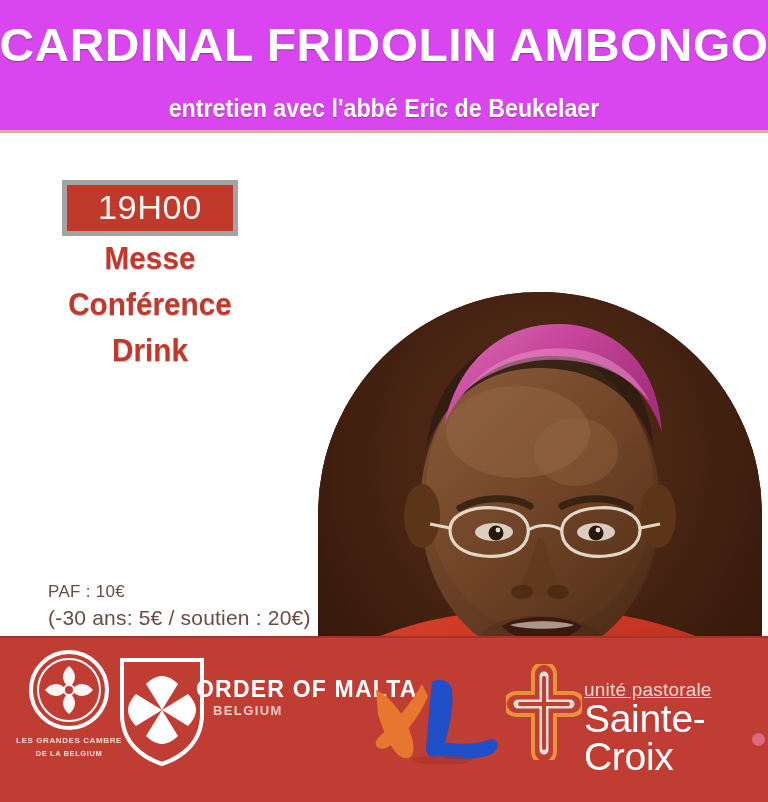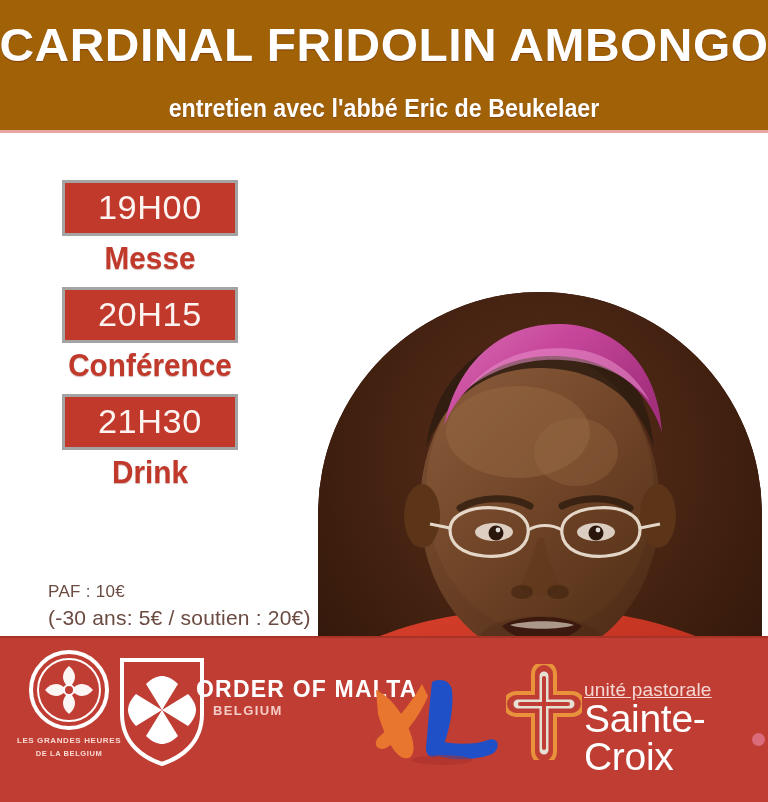--- a/index.html
+++ b/index.html
@@ -22,21 +22,21 @@
     background: #ffffff;
     overflow: hidden;
   }
 
   
   .header-band {
     position: absolute;
     left: 0; top: 0;
     width: 768px;
     height: 133px;
-    background: #a16207;
+    background: #d946ef;
     overflow: hidden;
   }
   .header-band::after {
     content: "";
     position: absolute;
     left: 0; bottom: 0;
     width: 100%;
     height: 3px;
     background: #e8a79f;
   }
@@ -84,21 +84,21 @@
     left: 40px;
     top: 44px;
     width: 240px;
   }
   .sched-item { margin-bottom: 10px; }
   .time-box {
     width: 176px;
     height: 56px;
     margin-left: 22px;
     background: #c0392b;
-    border: 3px solid #a3a3a3;
+    border: 5px solid #a3a3a3;
     box-sizing: border-box;
     display: flex;
     align-items: center;
     justify-content: center;
   }
   .time-box span {
     color: #fdf4f2;
     font-size: 33px;
     font-weight: normal;
     letter-spacing: 0.5px;
@@ -291,30 +291,24 @@
     <div class="schedule">
 
       <div class="sched-item">
         <div class="time-box">
           <span>19H00</span>
         </div>
         <div class="sched-label">Messe</div>
       </div>
 
       <div class="sched-item">
-        <div class="time-box">
-          <span>20H15</span>
-        </div>
         <div class="sched-label">Conférence</div>
       </div>
 
       <div class="sched-item">
-        <div class="time-box">
-          <span>21H30</span>
-        </div>
         <div class="sched-label">Drink</div>
       </div>
 
       <div class="price-block">
         <div class="price-main">PAF : 10€</div>
         <div class="price-sub">(-30 ans: 5€ / soutien : 20€)</div>
       </div>
 
     </div>
 
@@ -452,21 +446,21 @@
           <circle cx="55" cy="42" r="31" fill="none" stroke="#ffffff" stroke-width="2"></circle>
           <g fill="#ffffff" opacity="0.95">
             <path d="M55 18 C62 24 64 32 55 40 C46 32 48 24 55 18 Z"></path>
             <path d="M79 42 C73 49 65 51 57 42 C65 33 73 35 79 42 Z"></path>
             <path d="M55 66 C48 60 46 52 55 44 C64 52 62 60 55 66 Z"></path>
             <path d="M31 42 C37 35 45 33 53 42 C45 51 37 49 31 42 Z"></path>
           </g>
           <circle cx="55" cy="42" r="5" fill="#c03d33" stroke="#ffffff" stroke-width="2"></circle>
         </svg>
         <div class="cambre-text">
-          <div>LES GRANDES HEURES</div>
+          <div>LES GRANDES CAMBRE</div>
           <div class="small2">DE LA BELGIUM</div>
         </div>
       </div>
 
       <div class="logo-malta">
         <svg viewBox="0 0 100 118" width="100" height="118">
           <path d="M10 8 L90 8 L90 62 C90 92 68 106 50 112 C32 106 10 92 10 62 Z" fill="none" stroke="#ffffff" stroke-width="4"></path>
           <g fill="#ffffff">
             <path d="M50 58 L34 32 C40 26 46 24 50 24 C54 24 60 26 66 32 Z"></path>
             <path d="M50 58 L66 84 C60 90 54 92 50 92 C46 92 40 90 34 84 Z"></path>

